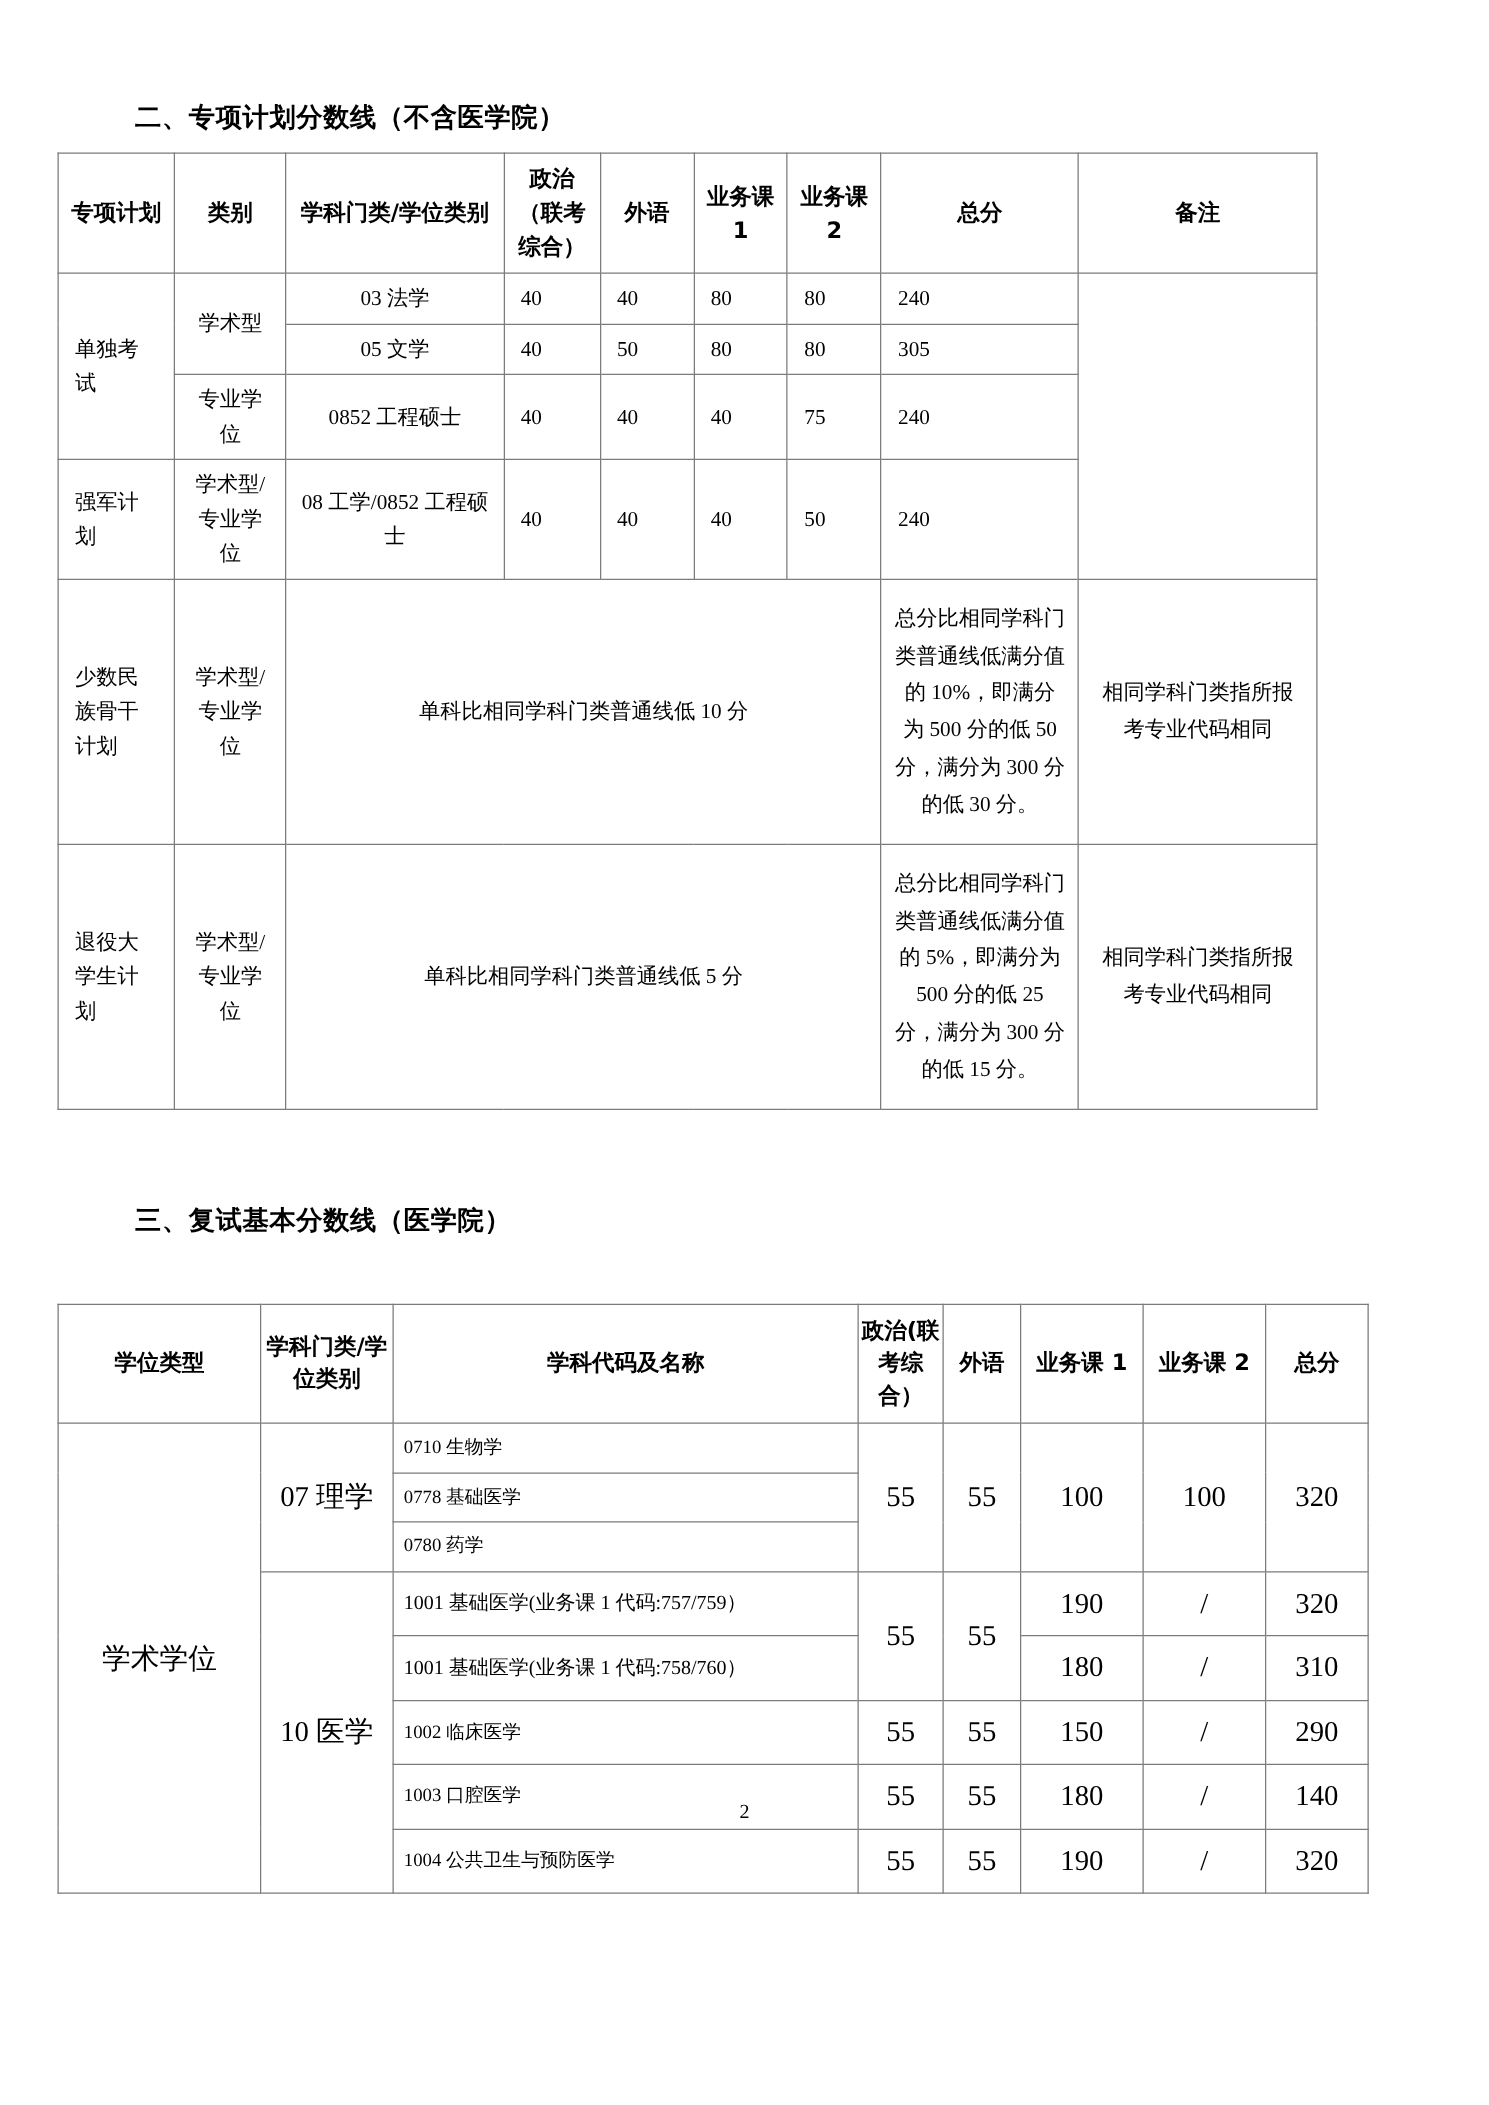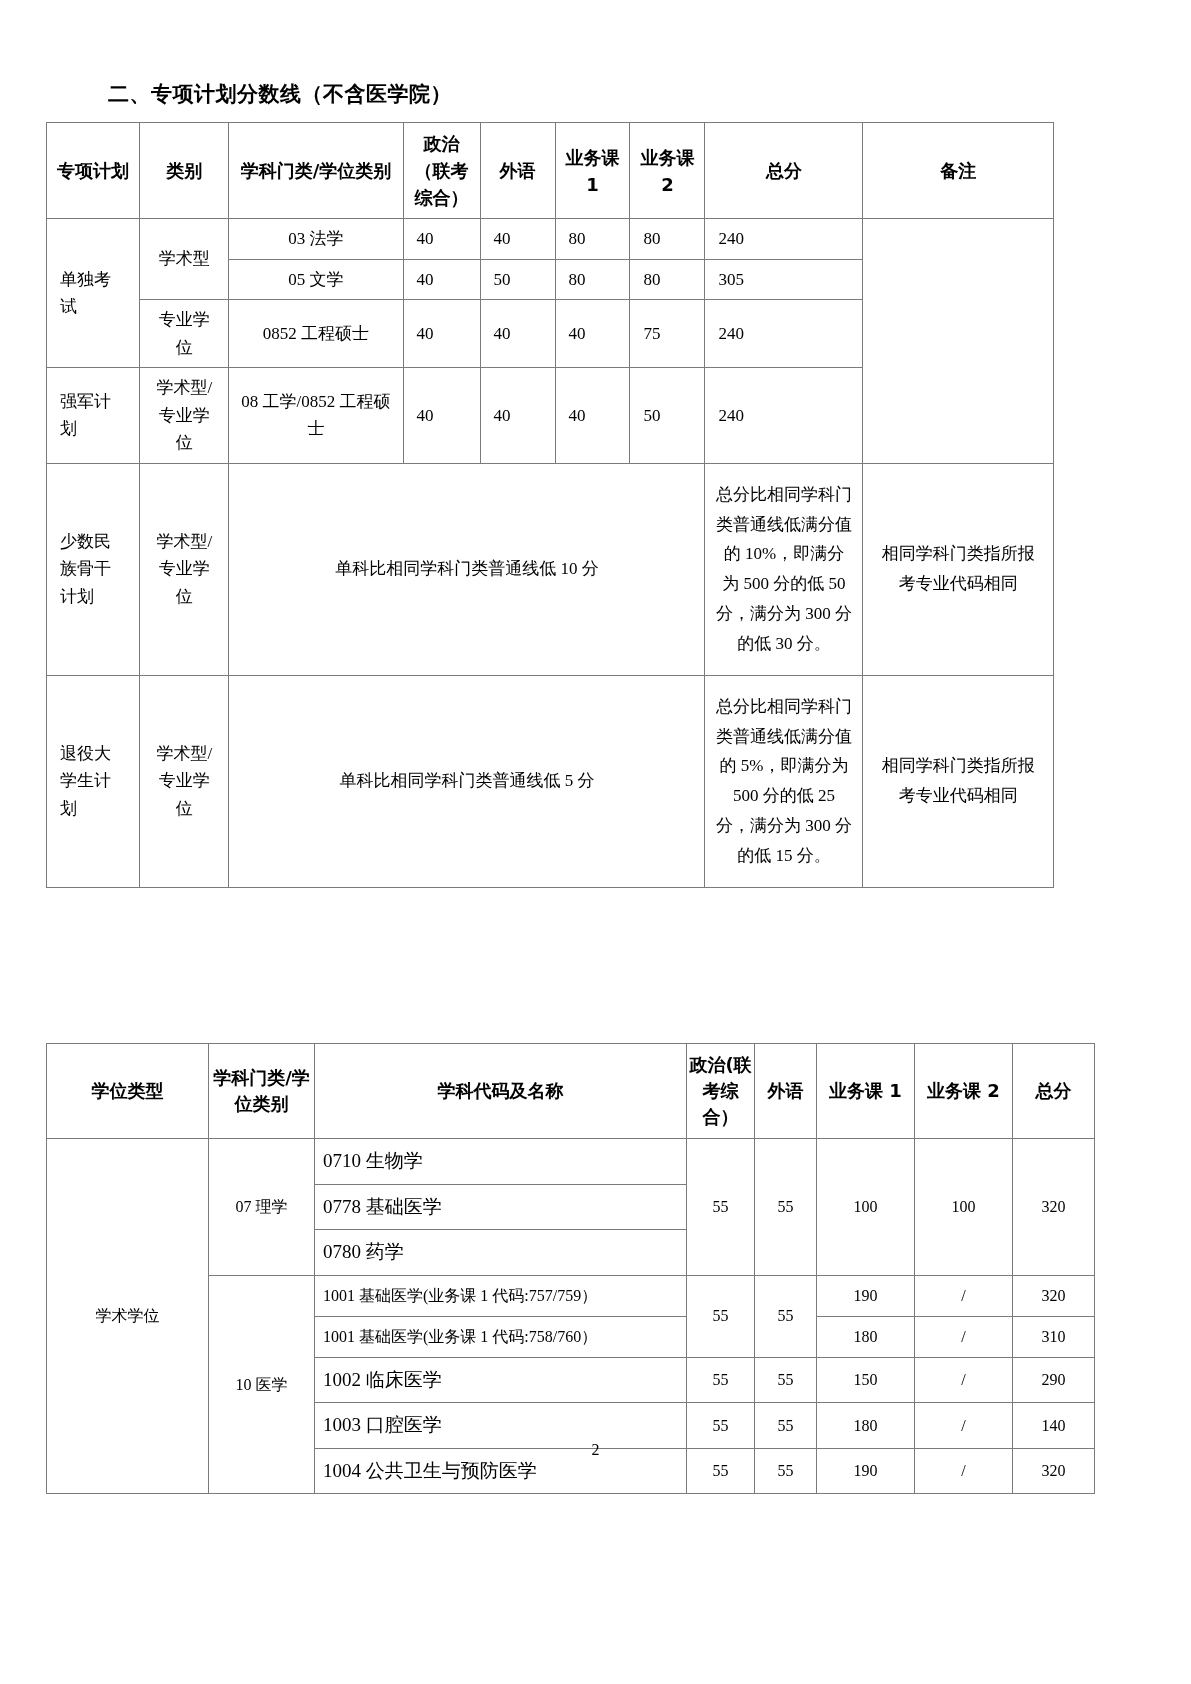--- a/index.html
+++ b/index.html
@@ -94,39 +94,39 @@
   .hdr-9 { width: 188px; }
 
   
   #table-med {
     position: absolute;
     left: 46px;
     top: 1043px;
     width: 1008px;
   }
   #table-med td, #table-med th {
-    font-size: 16px;
+    font-size: 23px;
     line-height: 1.5;
   }
   #table-med th {
     font-family: "DejaVu Sans", "Liberation Sans", sans-serif;
     font-weight: bold;
     font-size: 18px;
     text-align: center;
     padding: 8px 2px;
     line-height: 1.45;
   }
   #table-med td.m-center {
     text-align: center;
     padding: 8px 2px;
   }
   #table-med td.m-subject {
     text-align: left;
     padding: 8px 8px;
-    font-size: 19px;
+    font-size: 15px;
   }
   #table-med td.m-code-long {
     text-align: left;
     padding: 8px 8px;
     font-size: 16px;
     white-space: nowrap;
   }
   .mh-1 { width: 162px; }
   .mh-2 { width: 106px; }
   .mh-3 { width: 372px; }
@@ -234,20 +234,21 @@
       <tr style="height:212px;">
         <td class="c-center">退役大学生计划</td>
         <td class="c-left-pad">学术型/专业学位</td>
         <td class="c-wrap" colspan="5">单科比相同学科门类普通线低 5 分</td>
         <td class="c-wrap">总分比相同学科门类普通线低满分值的 5%，即满分为 500 分的低 25 分，满分为 300 分的低 15 分。</td>
         <td class="c-wrap">相同学科门类指所报考专业代码相同</td>
       </tr>
     </tbody>
   </table>
 
+  <div id="heading-3" class="section-heading">三、复试基本分数线（医学院）</div>
 
   <table id="table-med" class="doc-table">
     <colgroup>
       <col class="mh-1">
         <col class="mh-2">
         <col class="mh-3">
         <col class="mh-4">
       <col class="mh-5">
         <col class="mh-6">
         <col class="mh-7">

